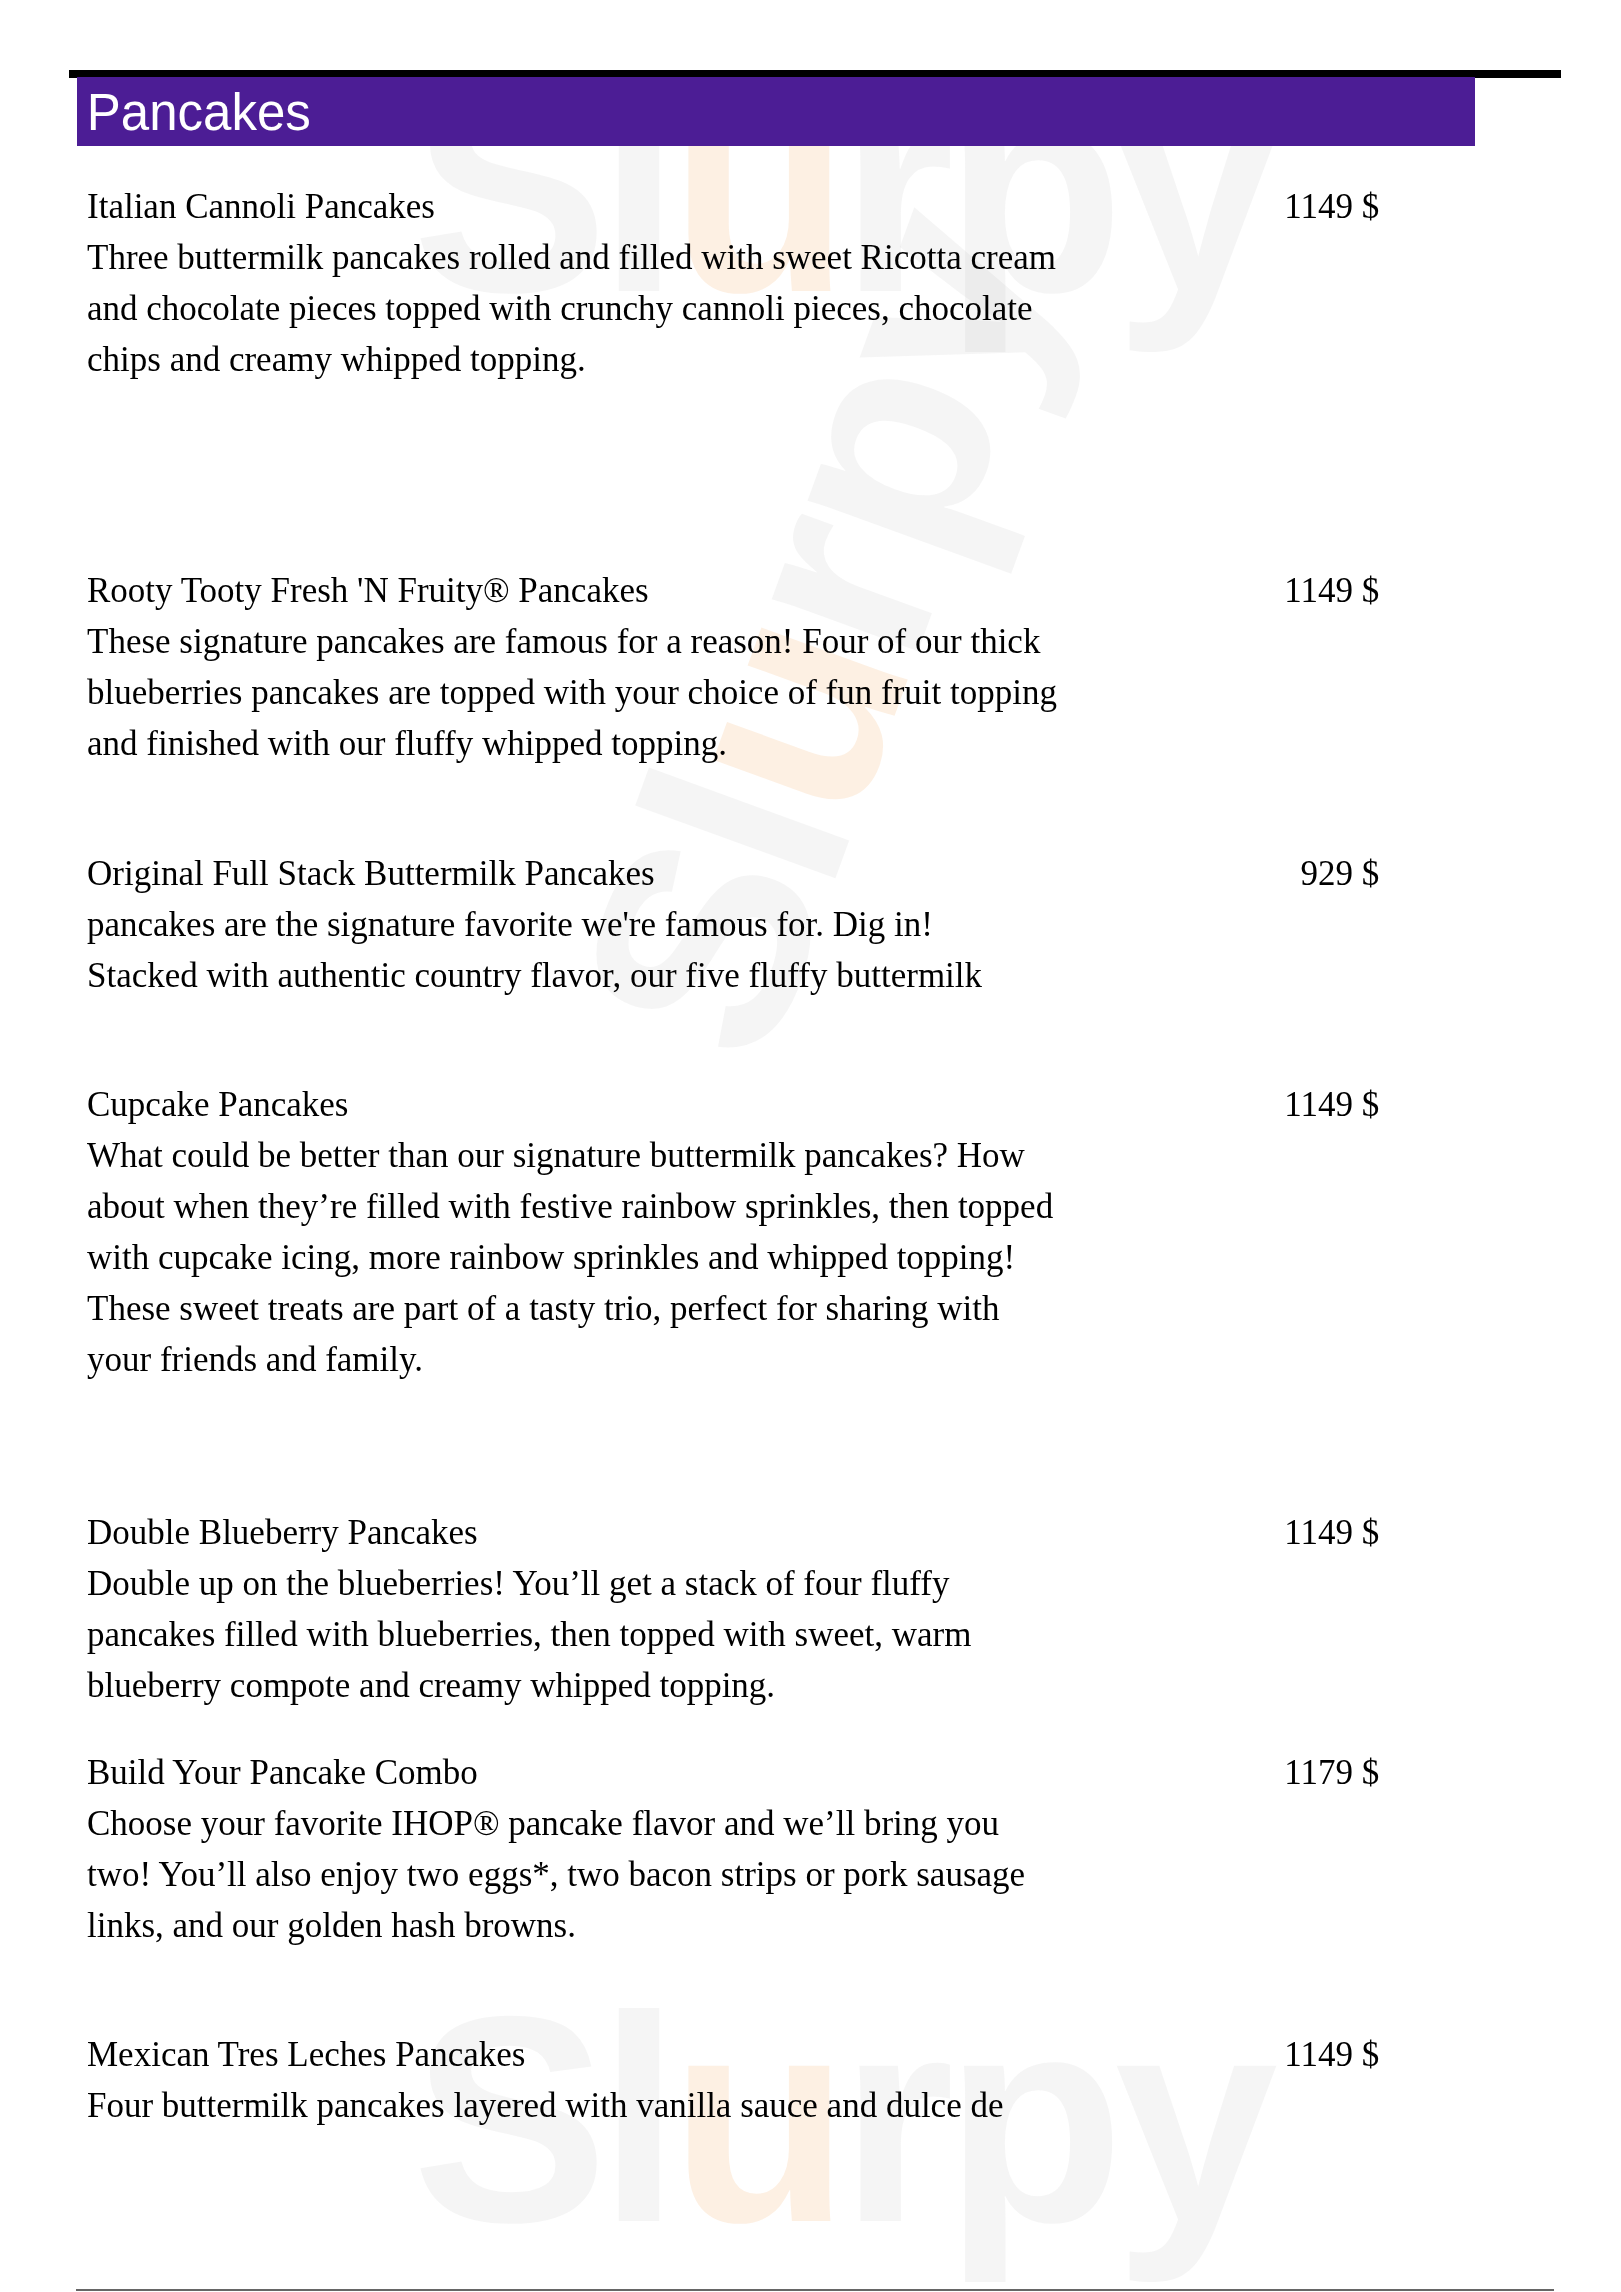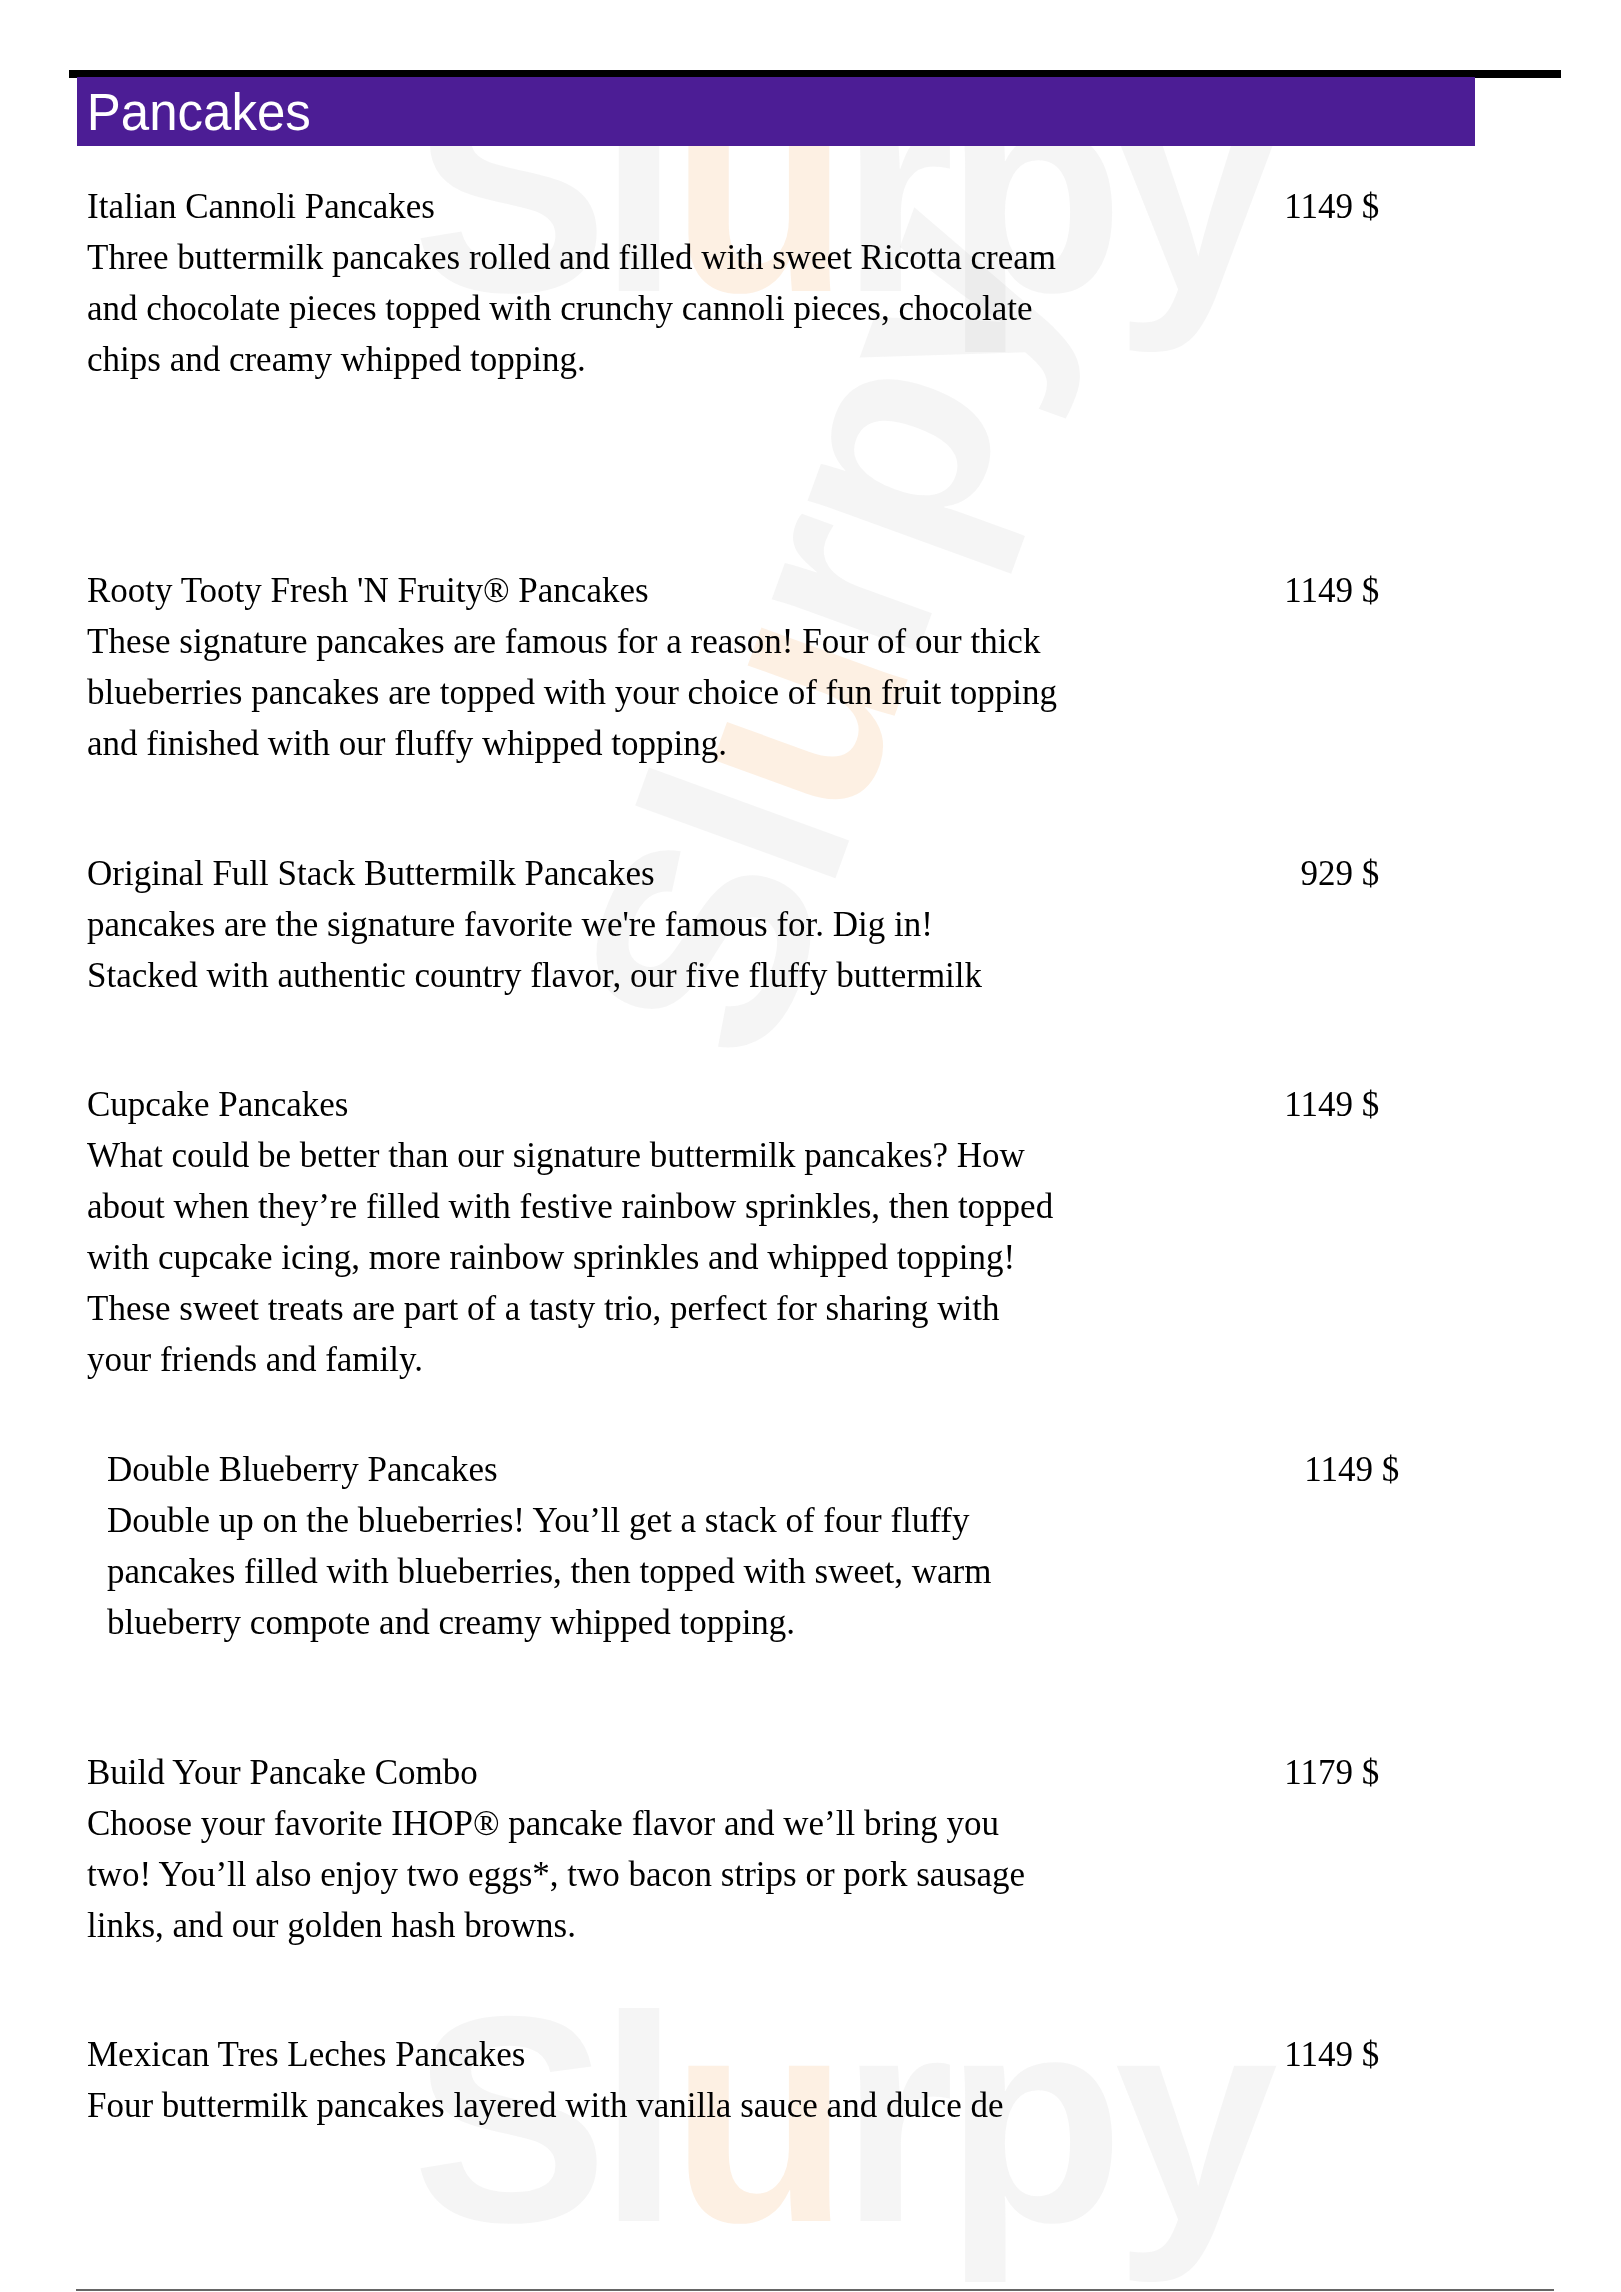--- a/index.html
+++ b/index.html
@@ -62,21 +62,21 @@
   <div class="item-price">1149 $</div>
   <div class="item-desc">
     <span>What could be better than our signature buttermilk pancakes? How</span>
     <span>about when they’re filled with festive rainbow sprinkles, then topped</span>
     <span>with cupcake icing, more rainbow sprinkles and whipped topping!</span>
     <span>These sweet treats are part of a tasty trio, perfect for sharing with</span>
     <span>your friends and family.</span>
   </div>
 </div>
 
-<div class="item" style="top:1444px;margin-left:20px;">
+<div class="item" style="top:1507px;">
   <div class="item-title">Double Blueberry Pancakes</div>
   <div class="item-price">1149 $</div>
   <div class="item-desc">
     <span>Double up on the blueberries! You’ll get a stack of four fluffy</span>
     <span>pancakes filled with blueberries, then topped with sweet, warm</span>
     <span>blueberry compote and creamy whipped topping.</span>
   </div>
 </div>
 
 <div class="item" style="top:1747px;">

